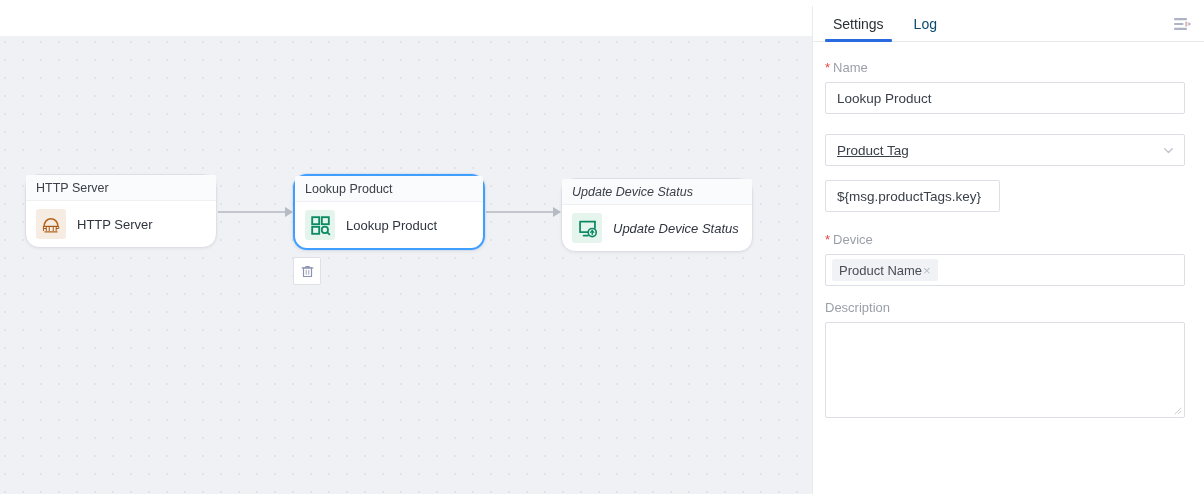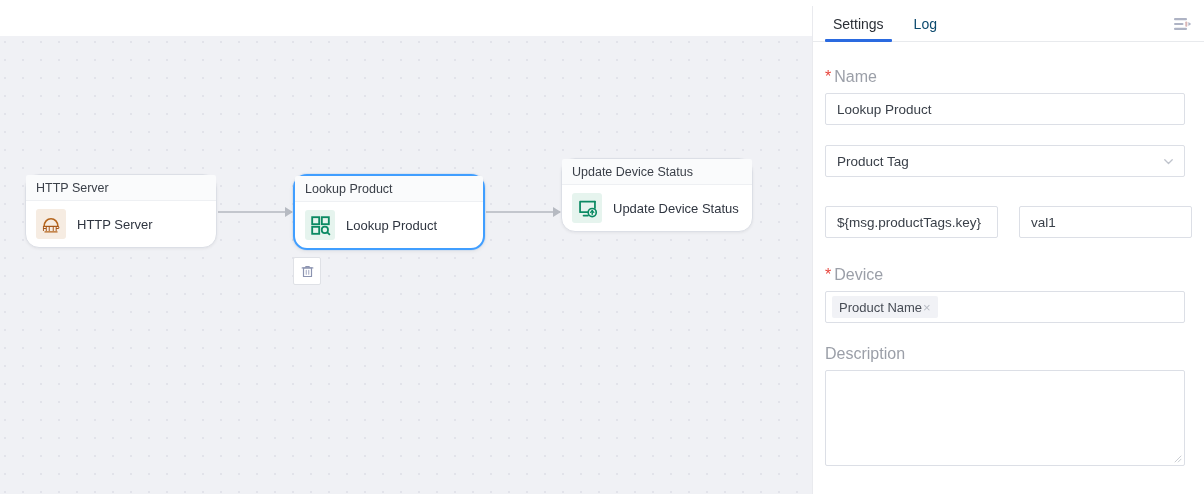--- a/index.html
+++ b/index.html
@@ -61,21 +61,21 @@
   }
   .node-icon.http { background: #f6ece2; }
   .node-icon.green { background: #e6f4ee; }
   .node-label {
     font-size: 13px; color: #2f3540;
     white-space: nowrap; overflow: hidden; text-overflow: ellipsis;
   }
 
   #node-http  { left: 25px;  top: 138px; }
   #node-lookup{ left: 293px; top: 138px; }
-  #node-update{ left: 561px; top: 122px; }
+  #node-update{ left: 561px; top: 142px; font-style: italic; }
 
   
   .connector { position: absolute; height: 2px; background: #c3c6cd; }
   .connector .arrow {
     position: absolute; right: -1px; top: 50%;
     width: 0; height: 0;
     transform: translateY(-50%);
     border-top: 5px solid transparent;
     border-bottom: 5px solid transparent;
     border-left: 8px solid #b6bac2;
@@ -127,45 +127,44 @@
   #panel-menu-icon {
     position: absolute; right: 10px; top: 8px;
     width: 22px; height: 20px;
     display: flex; align-items: center; justify-content: center;
     cursor: pointer;
   }
 
   #panel-form { padding: 18px 12px 0 12px; }
   .field { margin-bottom: 0; }
   .field-label {
-    font-size: 16px;
+    font-size: 13px;
     color: #9b9fa8;
     margin-bottom: 7px;
     display: block;
-    margin-top: 8px;
   }
   .req-star { color: #e8453c; margin-right: 3px; }
 
   .input-box {
     width: 360px; height: 32px;
     border: 1px solid #dcdfe6;
     border-radius: 2px;
     background: #fff;
     display: flex; align-items: center;
     padding: 0 11px;
     font-size: 13.5px;
     color: #3a4049;
     overflow: hidden;
     white-space: nowrap;
   }
-  .input-box.with-chevron { justify-content: space-between; padding-right: 9px; }
+  .input-box.with-chevron { justify-content: space-between; padding-right: 9px; text-decoration: underline; }
   .input-val { overflow: hidden; white-space: nowrap; text-overflow: clip; }
   .placeholder { color: #b4b8c0; }
 
-  .kv-row { display: flex; gap: 21px; margin-top: 29px; }
+  .kv-row { display: flex; gap: 21px; margin-top: 14px; }
   .kv-row .input-box { width: 175px; }
 
   .spacer-20 { height: 20px; }
   .spacer-14 { height: 14px; }
 
   .tag-box {
     width: 360px; min-height: 32px;
     border: 1px solid #dcdfe6; border-radius: 2px;
     background: #fff;
     display: flex; align-items: center;
@@ -304,23 +303,20 @@
           <span class="input-val">Product Tag</span>
           <svg width="13" height="13" viewBox="0 0 16 16">
             <path d="M3.4 5.8 L8 10.4 L12.6 5.8" fill="none" stroke="#bfc3cc" stroke-width="1.6" stroke-linecap="round" stroke-linejoin="round"></path>
           </svg>
         </div>
 
         <div class="kv-row">
           <div class="input-box">
             <span class="input-val">${msg.productTags.key}</span>
           </div>
-          <div class="input-box">
-            <span class="input-val">val1</span>
-          </div>
         </div>
       </div>
 
       <div class="spacer-20"></div>
 
       <div class="field">
         <label class="field-label">
           <span class="req-star">*</span><span>Device</span>
         </label>
         <div class="tag-box">

